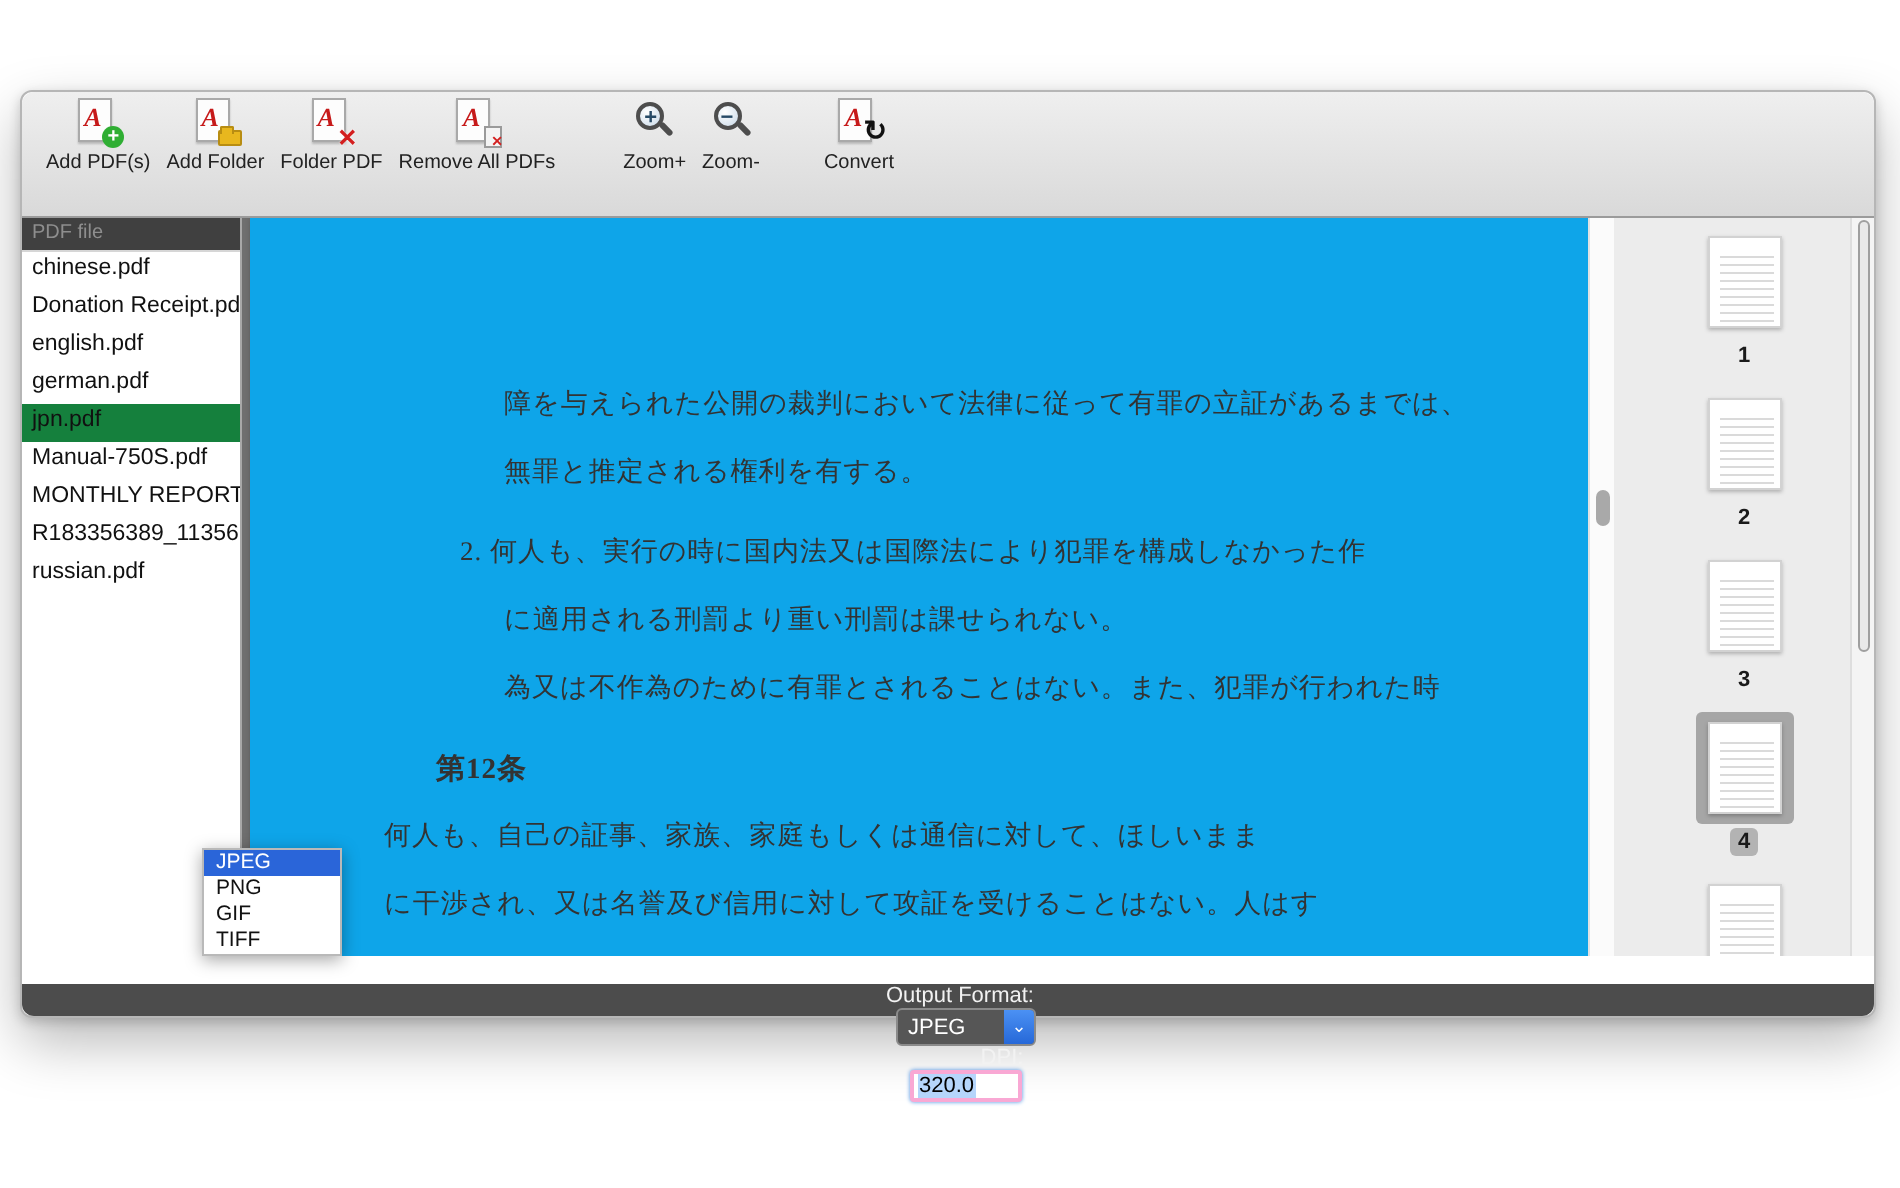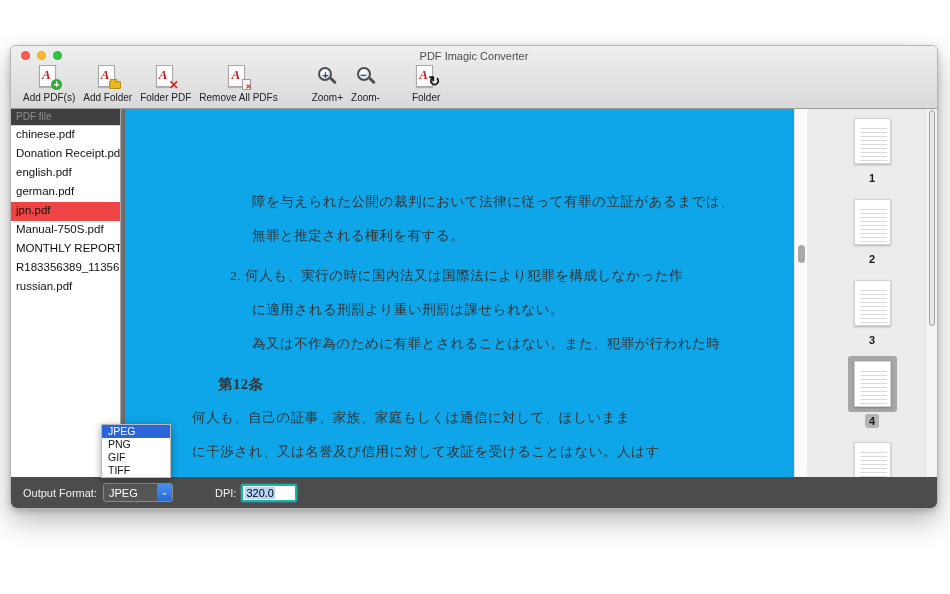--- a/index.html
+++ b/index.html
@@ -55,21 +55,21 @@
 
   
   .content { position:absolute; left:0; top:63px; right:0; bottom:30px; display:flex; }
 
   .sidebar { width:110px; background:#ffffff; border-right:1px solid #a8a8a8;
              display:flex; flex-direction:column; }
   .sidebar-header { height:17px; font-size:10px; color:#8e8e8e; padding:2px 0 0 5px;
              border-bottom:1px solid #d6d6d6; background:#404040; }
   .file-row { height:19px; font-size:11.5px; color:#111; padding:2px 0 0 5px; white-space:nowrap;
              overflow:hidden; }
-  .file-row.selected { background:#ef4444; }
+  .file-row.selected { background:#15803d; }
 
   .preview { flex:1; background:#6f6f6f; position:relative; overflow:hidden; }
   .page { position:absolute; left:4px; top:0; width:751px; bottom:-20px; background:#0ea5e9;
           box-shadow:1px 0 3px rgba(0,0,0,.35); padding-top:84px;
           font-family:"Liberation Serif","DejaVu Serif", serif; color:#333; }
   .doc-line { font-size:13.5px; height:34px; white-space:nowrap; letter-spacing:.5px; }
   .doc-line.i0 { padding-left:67px; }
   .doc-line.i1 { padding-left:105px; }
   .doc-line.i2 { padding-left:127px; }
   .doc-line.h { padding-left:65px; font-weight:bold; font-size:14.5px;margin-left:28px; }
@@ -90,57 +90,49 @@
                 background-size:27px 100%; background-repeat:no-repeat; background-position:5px 6px; }
   .thumb-num { margin-top:2px; font-size:11px; font-weight:bold; color:#1a1a1a; padding:0 4px;
                border-radius:3px; line-height:14px; }
   .thumb.selected .thumb-num { background:#b3b3b3; }
   .thumbs-scroll { position:absolute; right:0; top:0; bottom:0; width:12px; background:#f4f4f4;
                border-left:1px solid #dedede; }
   .thumbs-scroll .handle { position:absolute; right:2px; top:1px; width:6px; height:216px;
                background:#e9e9e9; border:1px solid #9f9f9f; border-radius:4px; }
 
   
-  .bottombar { position:absolute; left:0; bottom:0; right:0; height:31px; background:#4c4c4c;
-               border-radius:0 0 6px 6px; display:flex; align-items:center; padding-left:12px; }
+  .bottombar { position:absolute; left:0; bottom:0; right:0; height:16px; background:#4c4c4c;
+               border-radius:0 0 6px 6px; display:flex; align-items:center; padding-left:12px;flex-direction:column; }
   .bb-label { color:#f2f2f2; font-size:11px; }
   .format-select { margin-left:6px; width:70px; height:19px; background:#565656;
                border:1px solid #8a8a8a; border-radius:3px; display:flex; align-items:center;
                position:relative; }
   .format-select .sel-value { color:#fff; font-size:11px; padding-left:5px; flex:1; }
   .sel-chevron { width:15px; height:17px; background:linear-gradient(#4b91f4,#2668d8);
                border-radius:0 2px 2px 0; color:#fff; font-size:9px; text-align:center;
                line-height:16px; }
   .dpi-label { margin-left:42px; }
   .dpi-input { margin-left:5px; width:56px; height:18px; background:#fff; border-radius:2px;
-               border:2px solid #14b8a6; box-shadow:0 0 2px #4a90e2; font-size:11px; color:#000;
+               border:2px solid #f9a8d4; box-shadow:0 0 2px #4a90e2; font-size:11px; color:#000;
                display:flex; align-items:center; padding-left:2px; }
   .dpi-input .sel-text { background:#b5d5fb; padding:0 1px; }
 
   
   .popup { position:absolute; left:90px; bottom:30px; width:70px; background:#fff;
            border:1px solid #b9b9b9; box-shadow:0 2px 8px rgba(0,0,0,.35); z-index:10; }
   .menu-item { height:13px; font-size:10.5px; color:#111; padding:0 0 0 6px; line-height:13px;
            white-space:nowrap; }
   .menu-item.selected { background:#2a65d9; color:#fff; }
 </style>
 </head>
 <body>
 
 <div class="window">
 
   <div class="header">
-    <div class="titlebar">
-      <div class="lights">
-        <div class="light red"></div>
-        <div class="light yellow"></div>
-        <div class="light green"></div>
-      </div>
-      <div class="title">PDF Imagic Converter</div>
-    </div>
 
     <div class="toolbar">
       <div class="tb-btn">
         <div class="tb-icon">
           <div class="pdf-page">
               <span class="pdf-mark">A</span>
             </div>
             <span class="badge plus">+</span>
         </div>
         <span class="tb-label">Add PDF(s)</span>
@@ -186,21 +178,21 @@
         <span class="tb-label">Zoom-</span>
       </div>
       <div class="sp-big"></div>
       <div class="tb-btn">
         <div class="tb-icon">
           <div class="pdf-page">
               <span class="pdf-mark">A</span>
             </div>
             <span class="badge cycle">↻</span>
         </div>
-        <span class="tb-label">Folder</span>
+        <span class="tb-label">Convert</span>
       </div>
     </div>
   </div>
 
   <div class="content">
 
     <div class="sidebar">
       <div class="sidebar-header">PDF file</div>
       <div>
 

